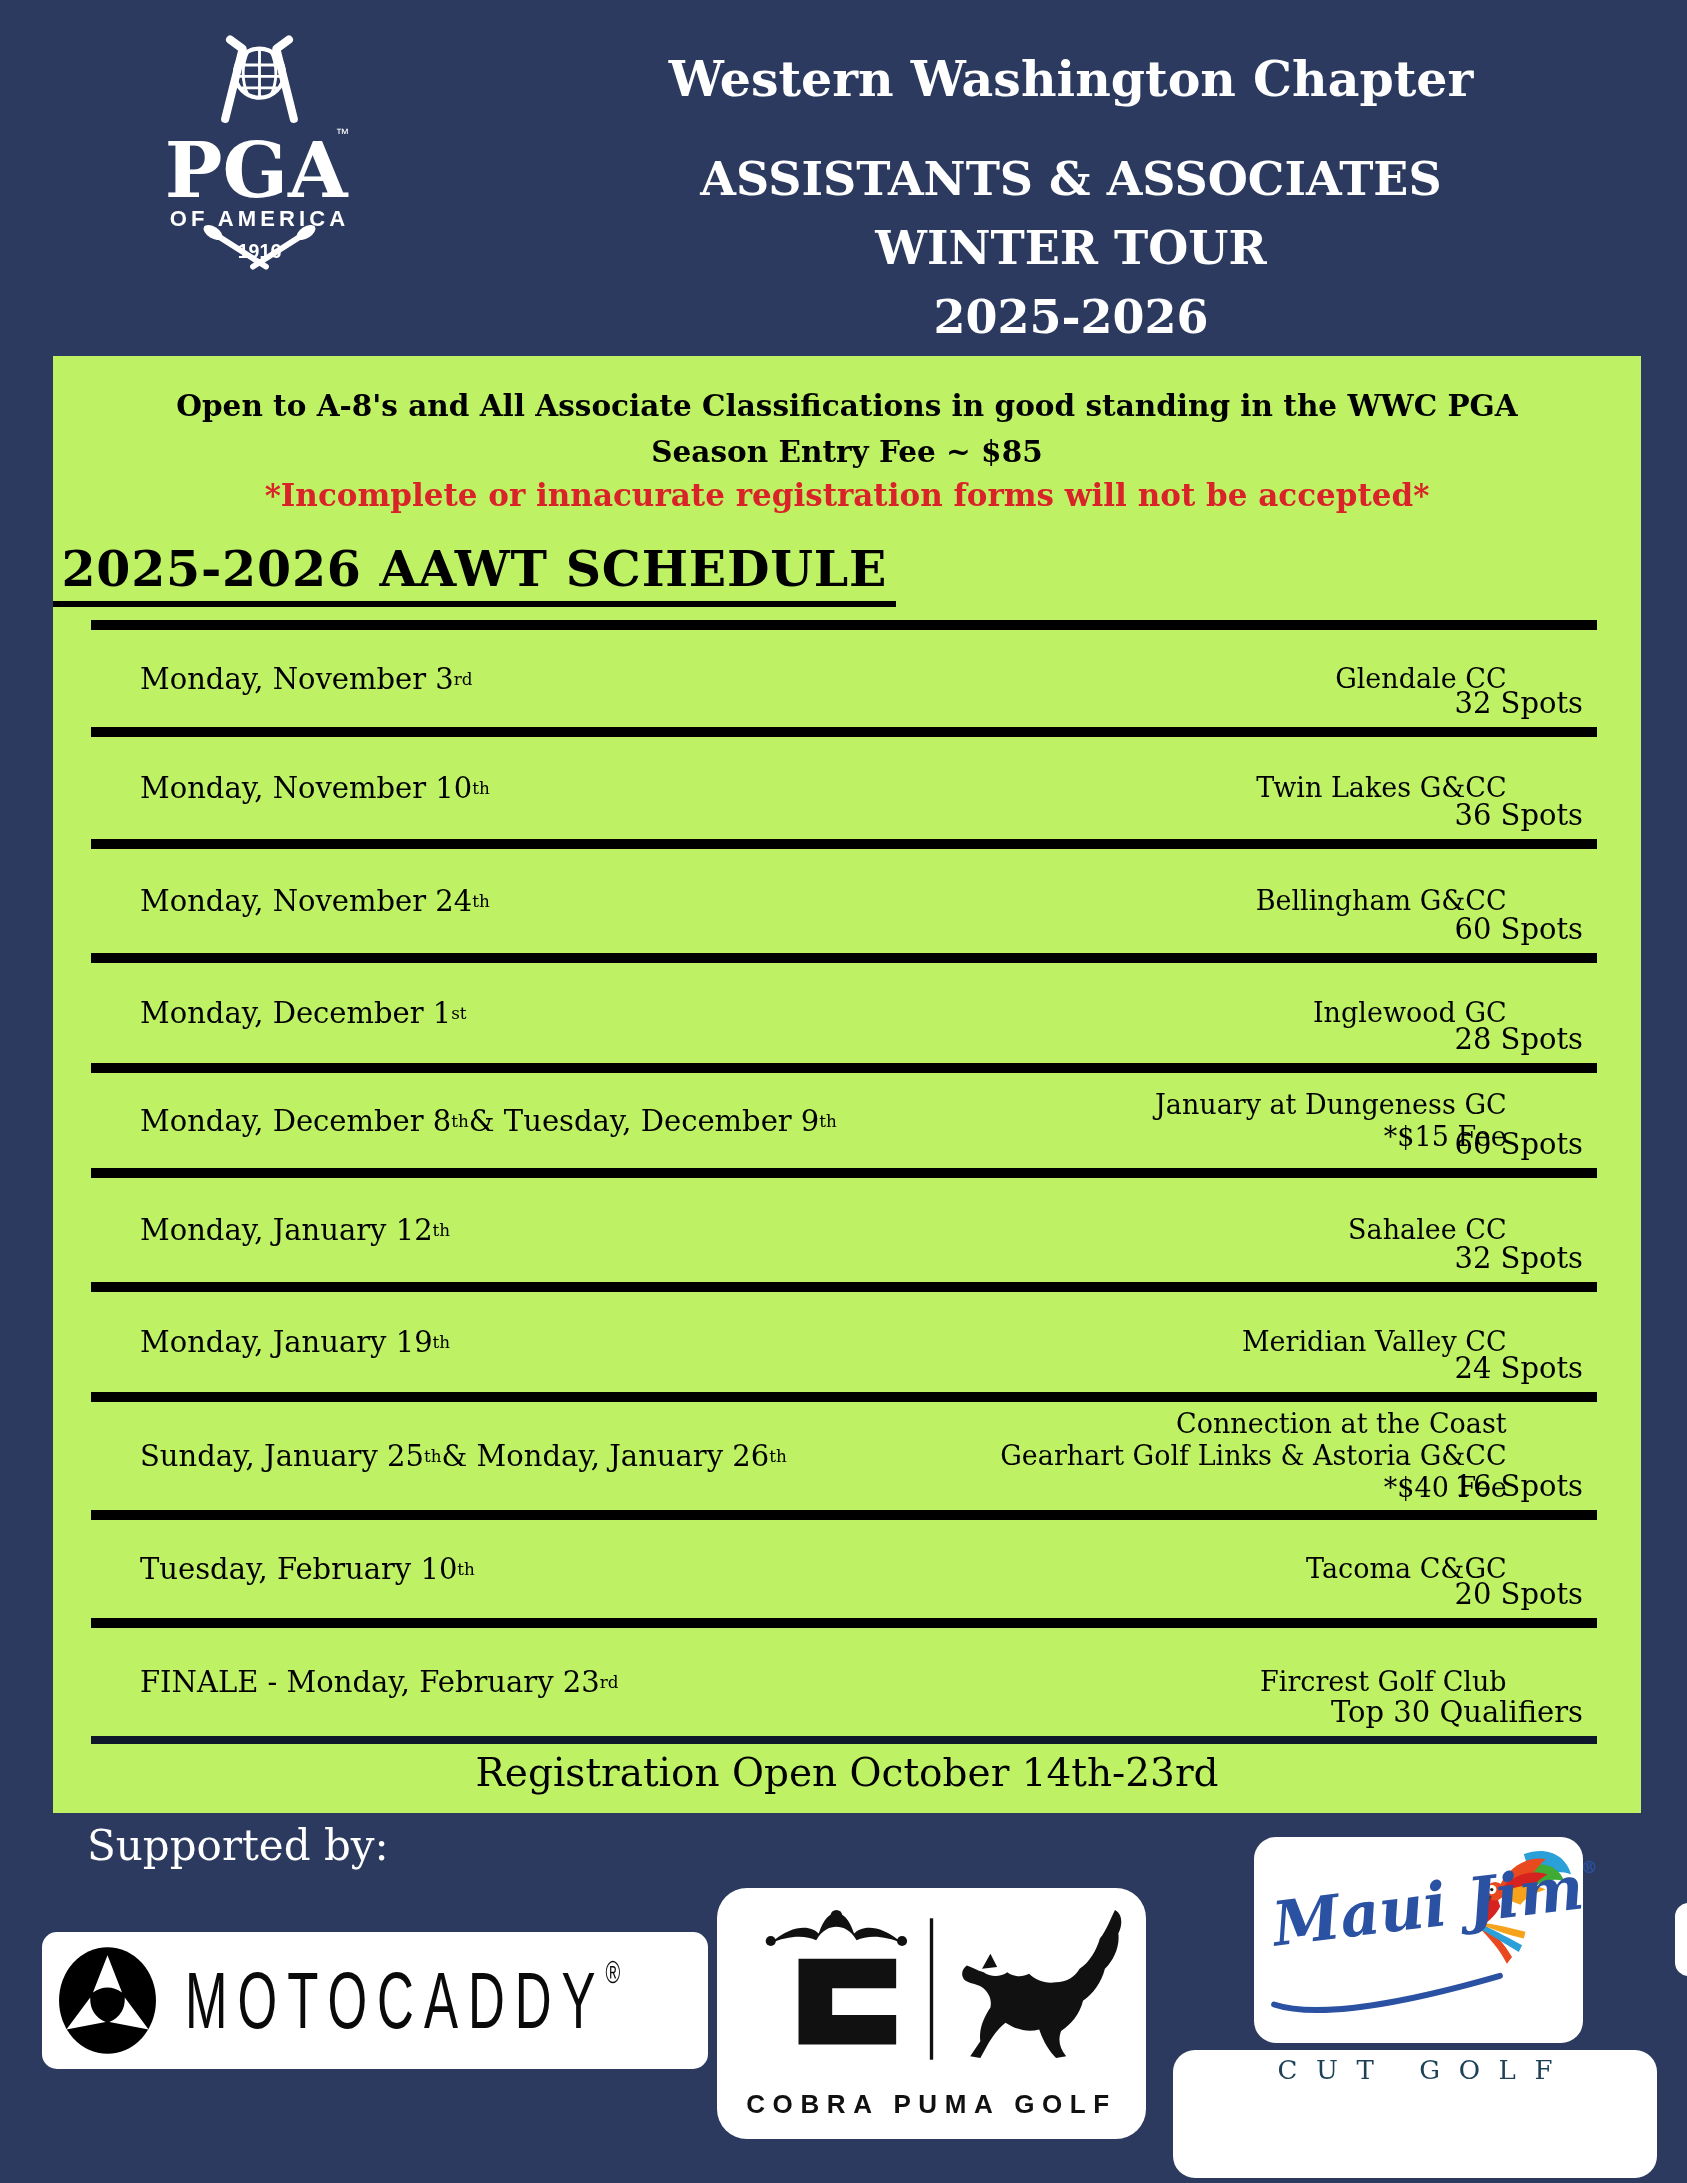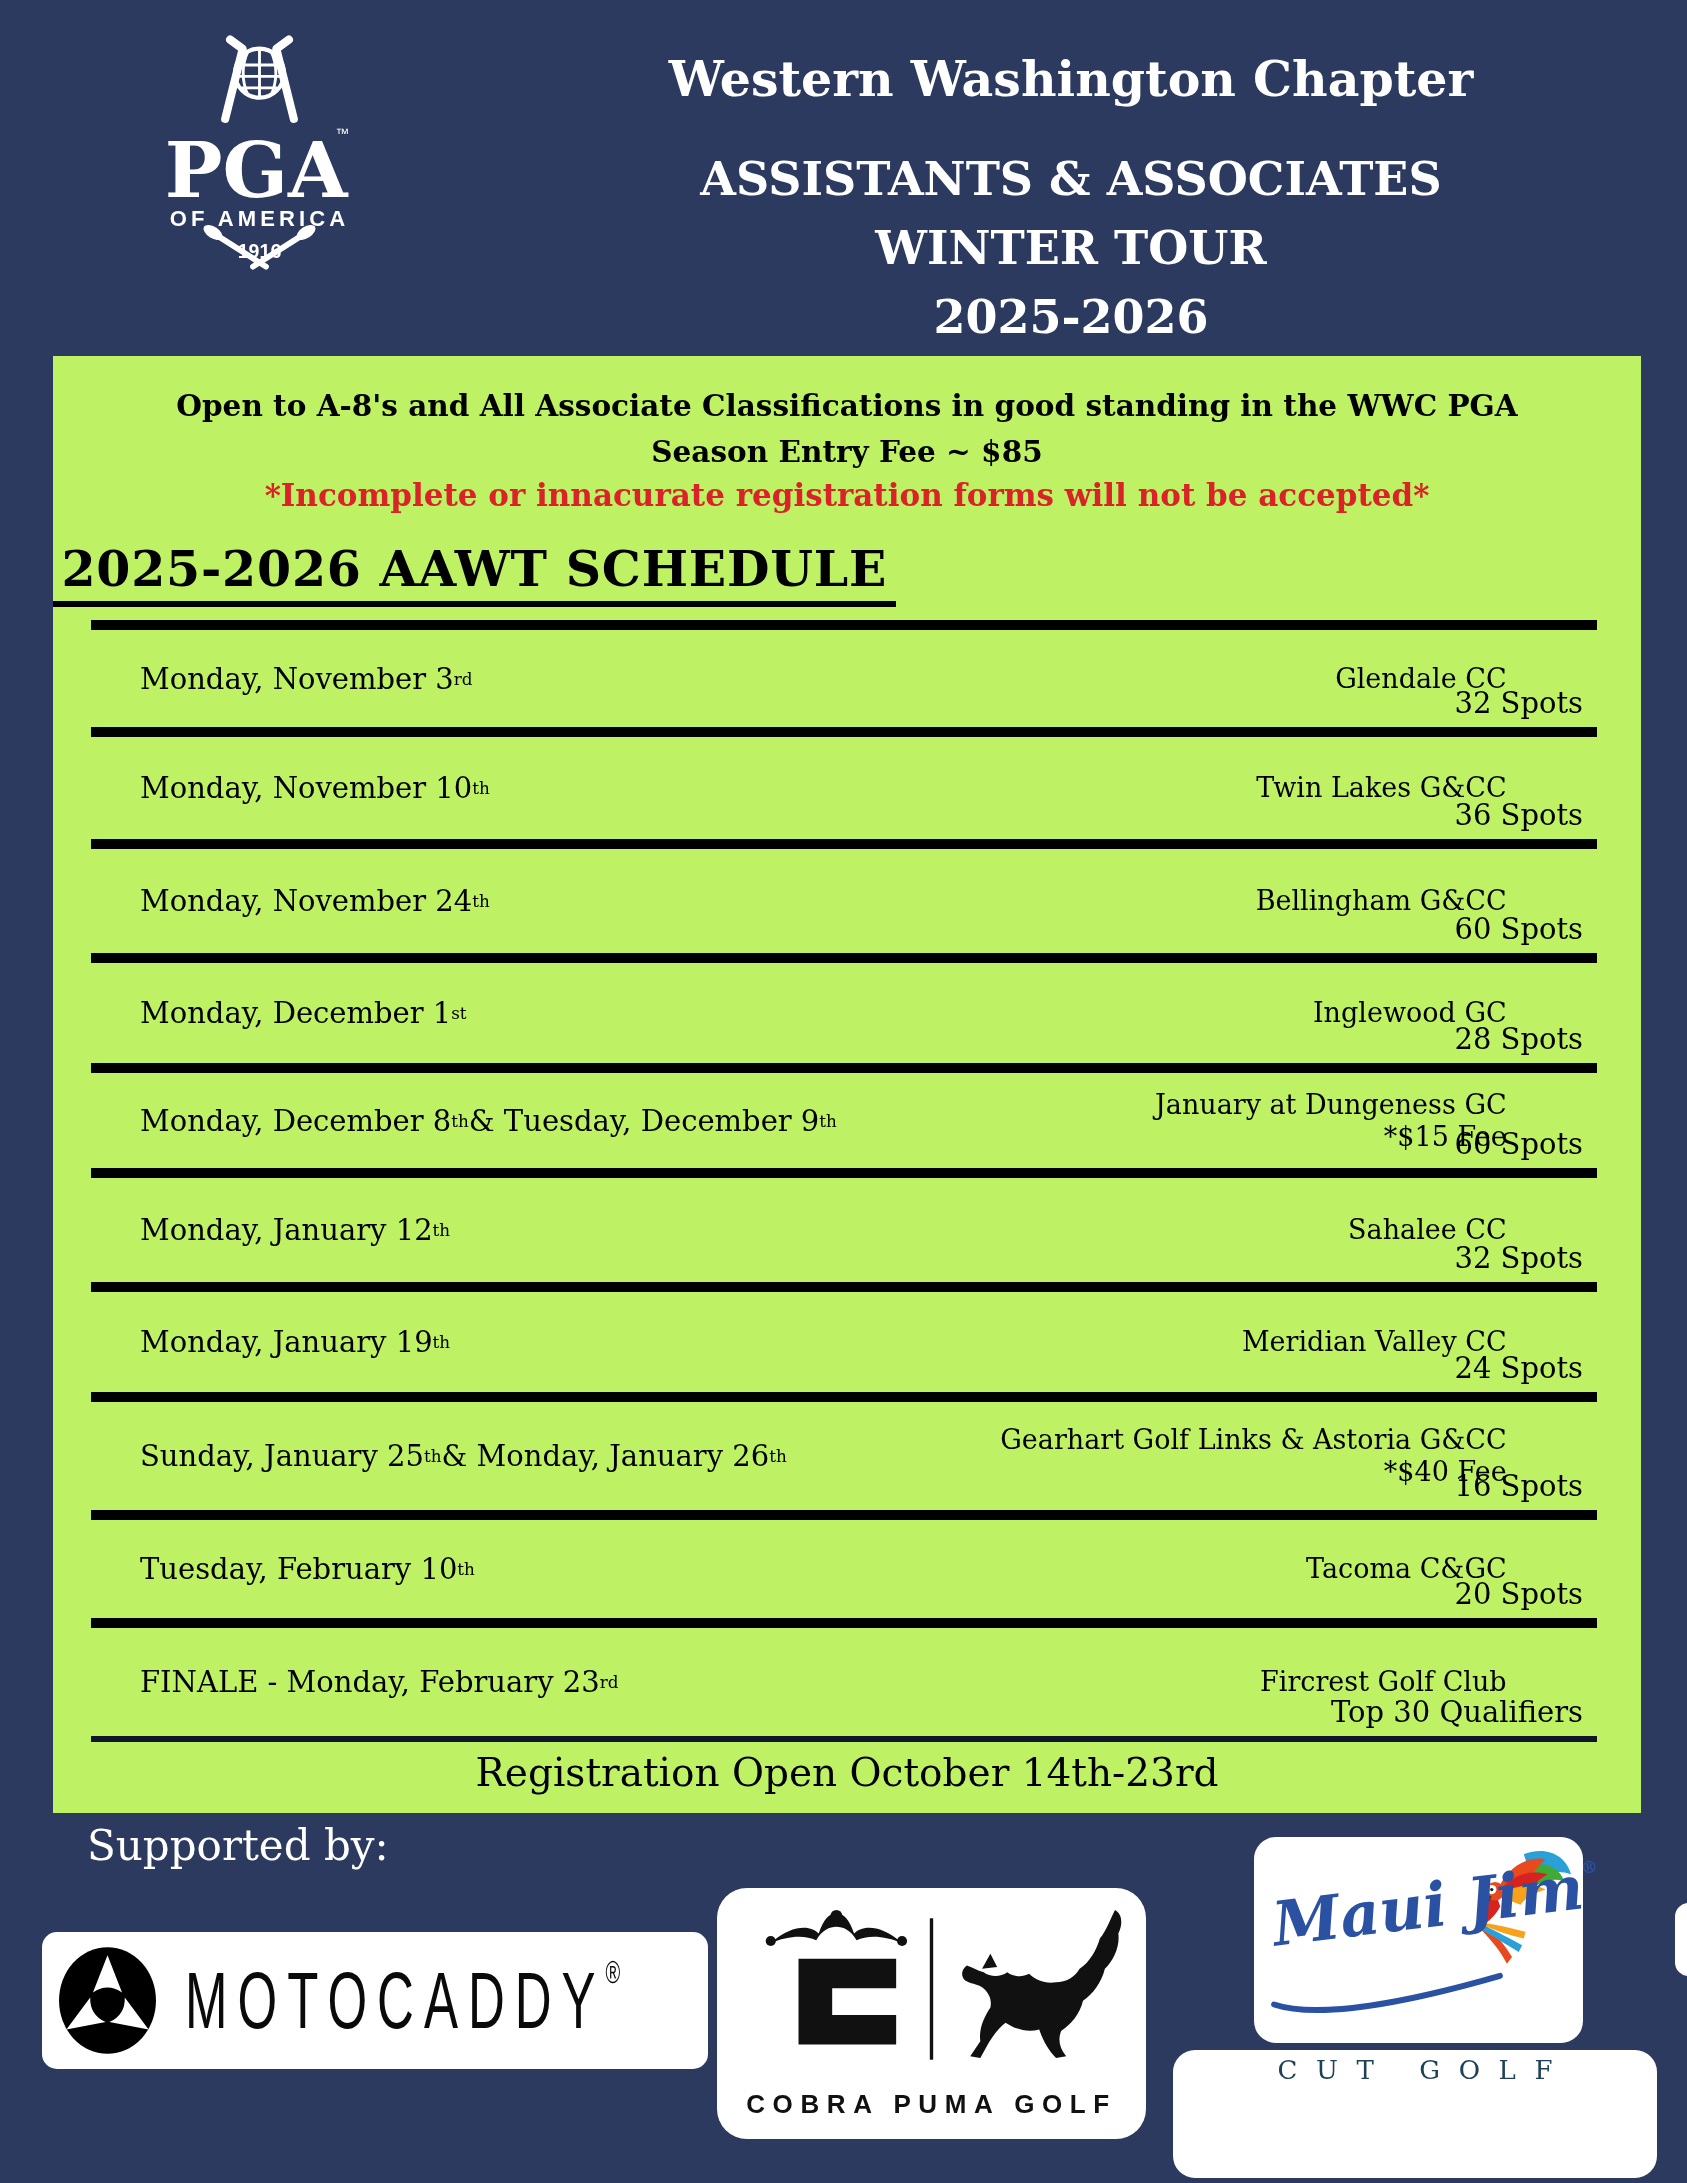--- a/index.html
+++ b/index.html
@@ -19,21 +19,21 @@
   
   .panel{position:absolute;left:53px;top:356px;width:1588px;height:1457px;background:#bef264;color:#000;}
   .intro-line{position:absolute;left:0;right:0;text-align:center;font-weight:bold;font-size:29.5px;white-space:nowrap;}
   .intro1{top:32px;}
   .intro2{top:78px;}
   .warning{position:absolute;left:0;right:0;top:121px;text-align:center;font-weight:bold;font-size:31px;color:#d92328;white-space:nowrap;}
   .sched-title{position:absolute;left:0;right:0;top:184px;text-align:left;}
   .sched-title span{display:inline-block;font-size:49px;font-weight:bold;border-bottom:6.7px solid #000;padding:0 8.4px 3.4px 8.4px;letter-spacing:0.8px;}
 
   
-  .table{position:absolute;left:38px;top:264px;width:1506px;border-bottom:6px solid #0f172a;}
+  .table{position:absolute;left:38px;top:264px;width:1506px;border-bottom:8px solid #0f172a;}
   .row{position:relative;border-top:10px solid #000;}
   .row:nth-child(1){height:97px;}
   .row:nth-child(2){height:102px;}
   .row:nth-child(3){height:104px;}
   .row:nth-child(4){height:100px;}
   .row:nth-child(5){height:95px;}
   .row:nth-child(6){height:104px;}
   .row:nth-child(7){height:100px;}
   .row:nth-child(8){height:108px;}
   .row:nth-child(9){height:98px;}
@@ -188,20 +188,21 @@
         <div class="spots">24 Spots</div>
       </div>
       <div class="row">
         <div class="date">
             <span>Sunday, January 25</span>
             <sup>th</sup>
             <span> &amp; Monday, January 26</span>
             <sup>th</sup>
           </div>
         <div class="venue">
+          <div>Connection at the Coast</div>
           <div>Gearhart Golf Links &amp; Astoria G&amp;CC</div>
           <div>*$40 Fee</div>
         </div>
         <div class="spots">16 Spots</div>
       </div>
       <div class="row">
         <div class="date">
             <span>Tuesday, February 10</span>
             <sup>th</sup>
           </div>

